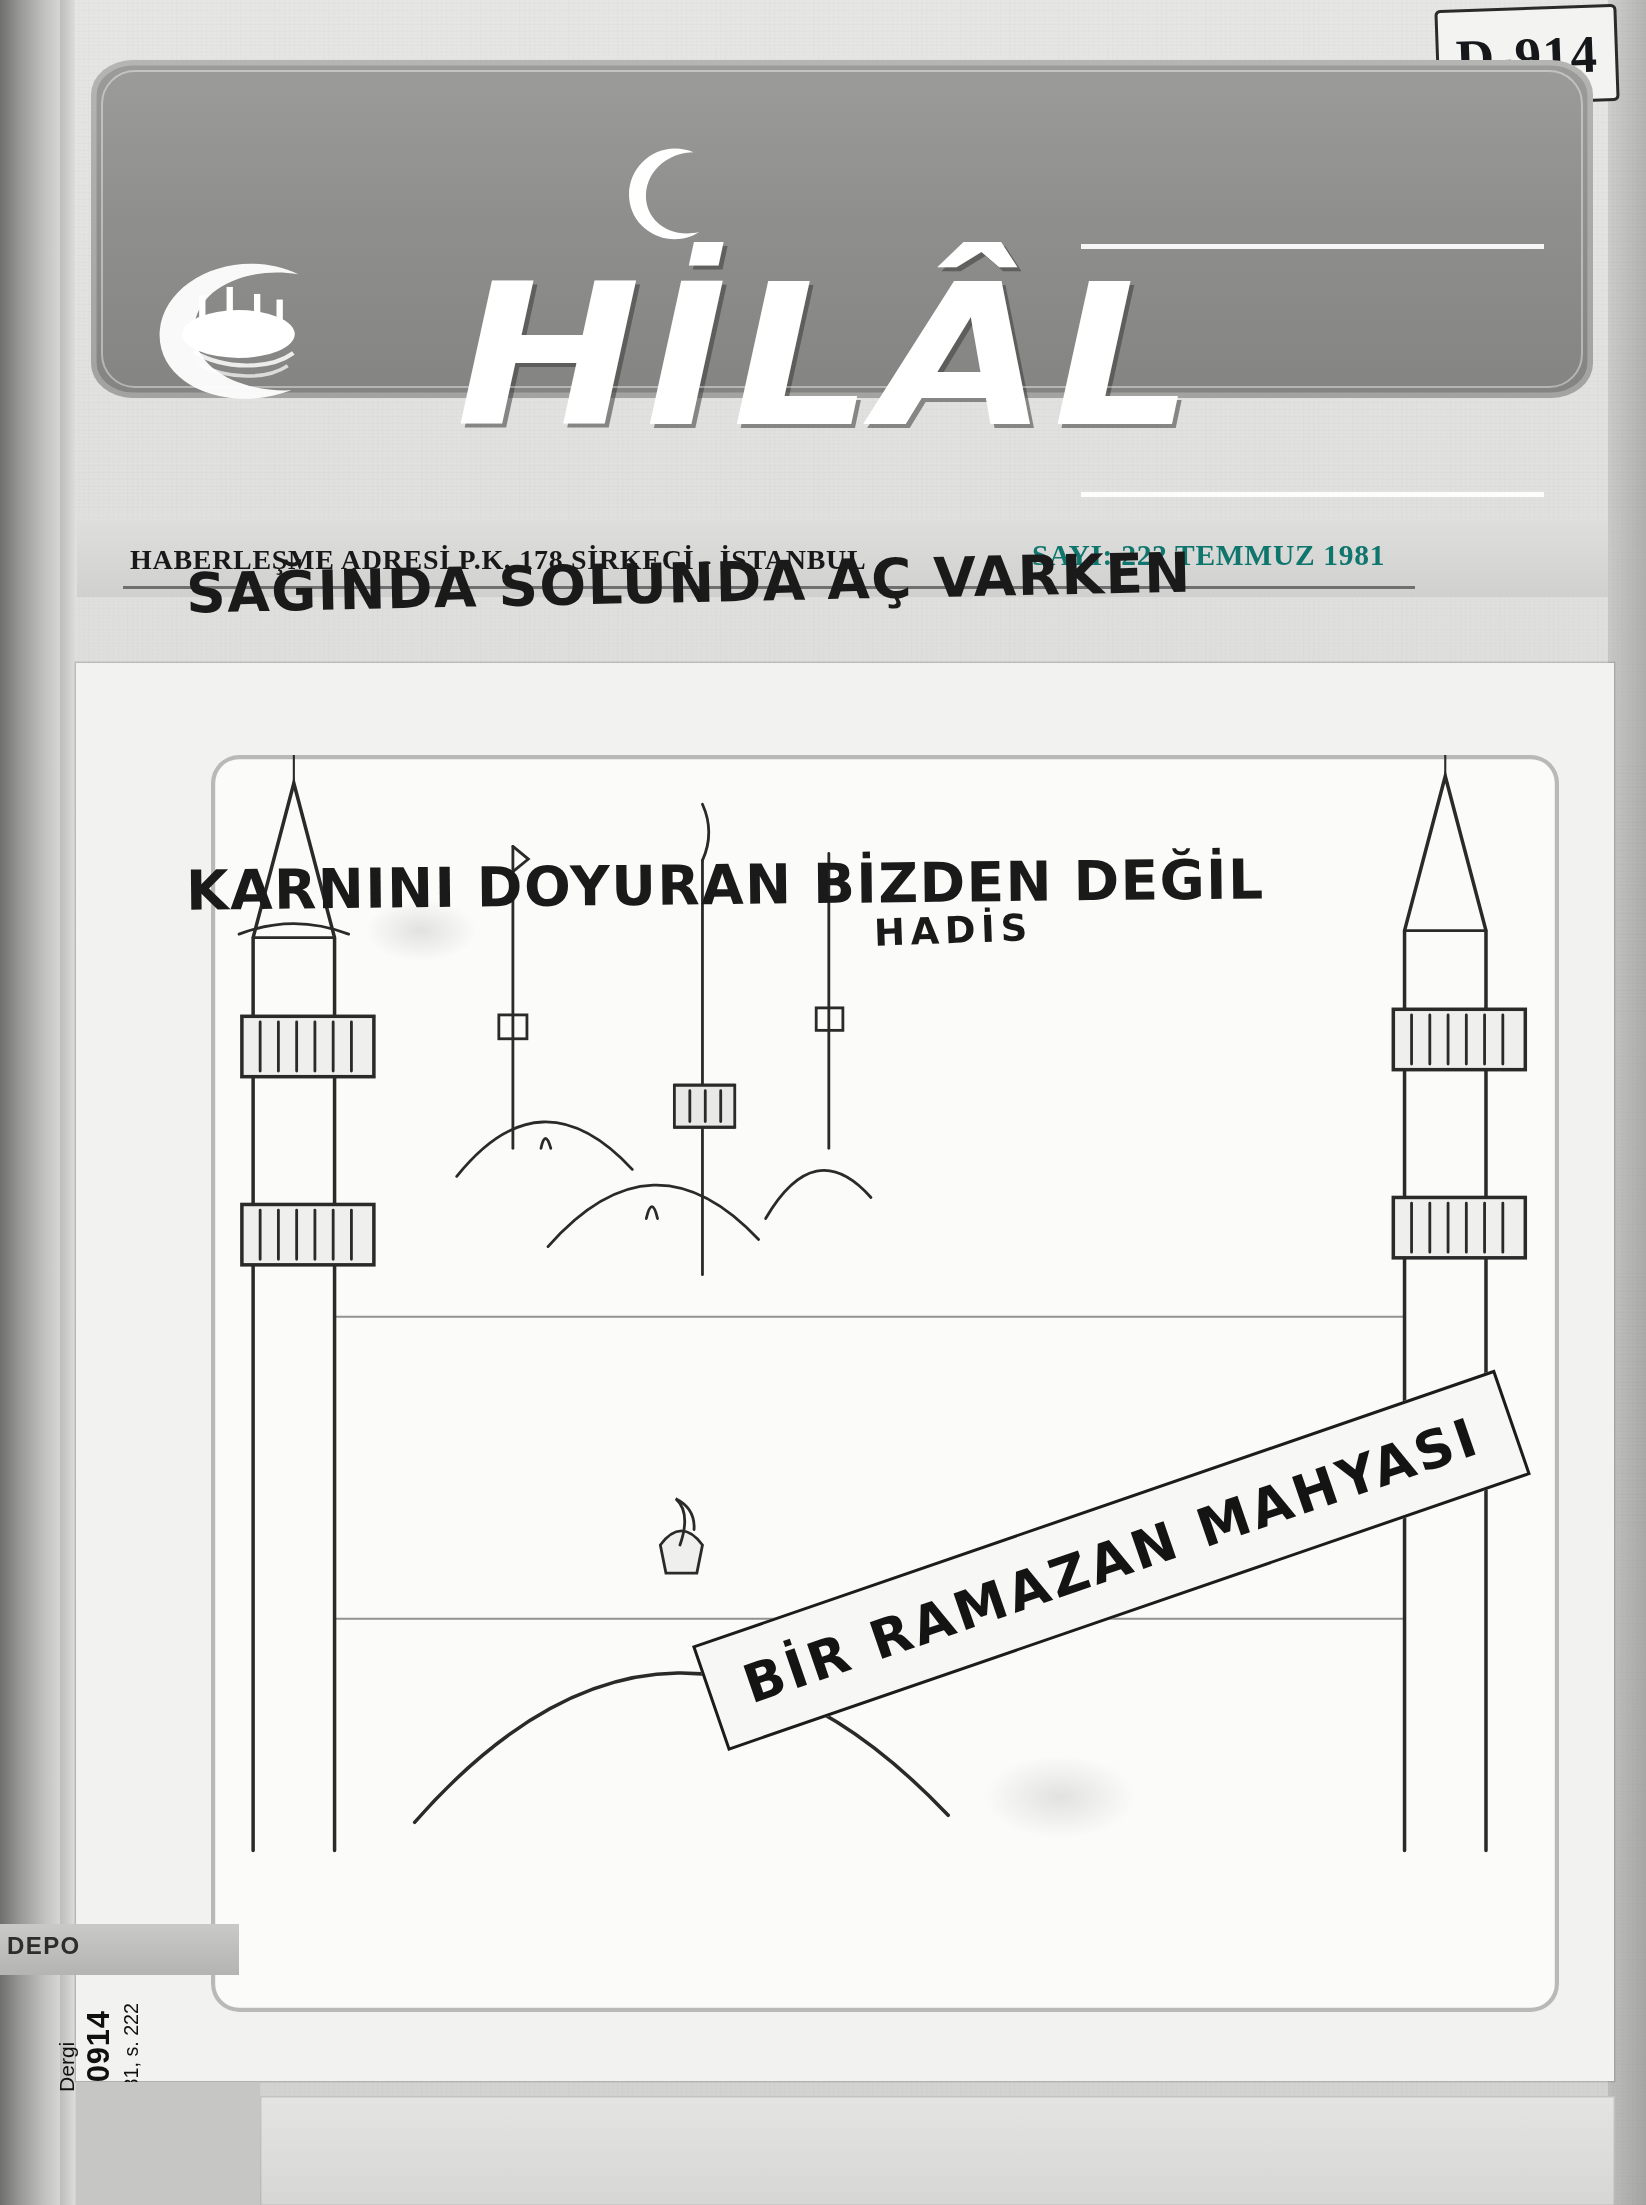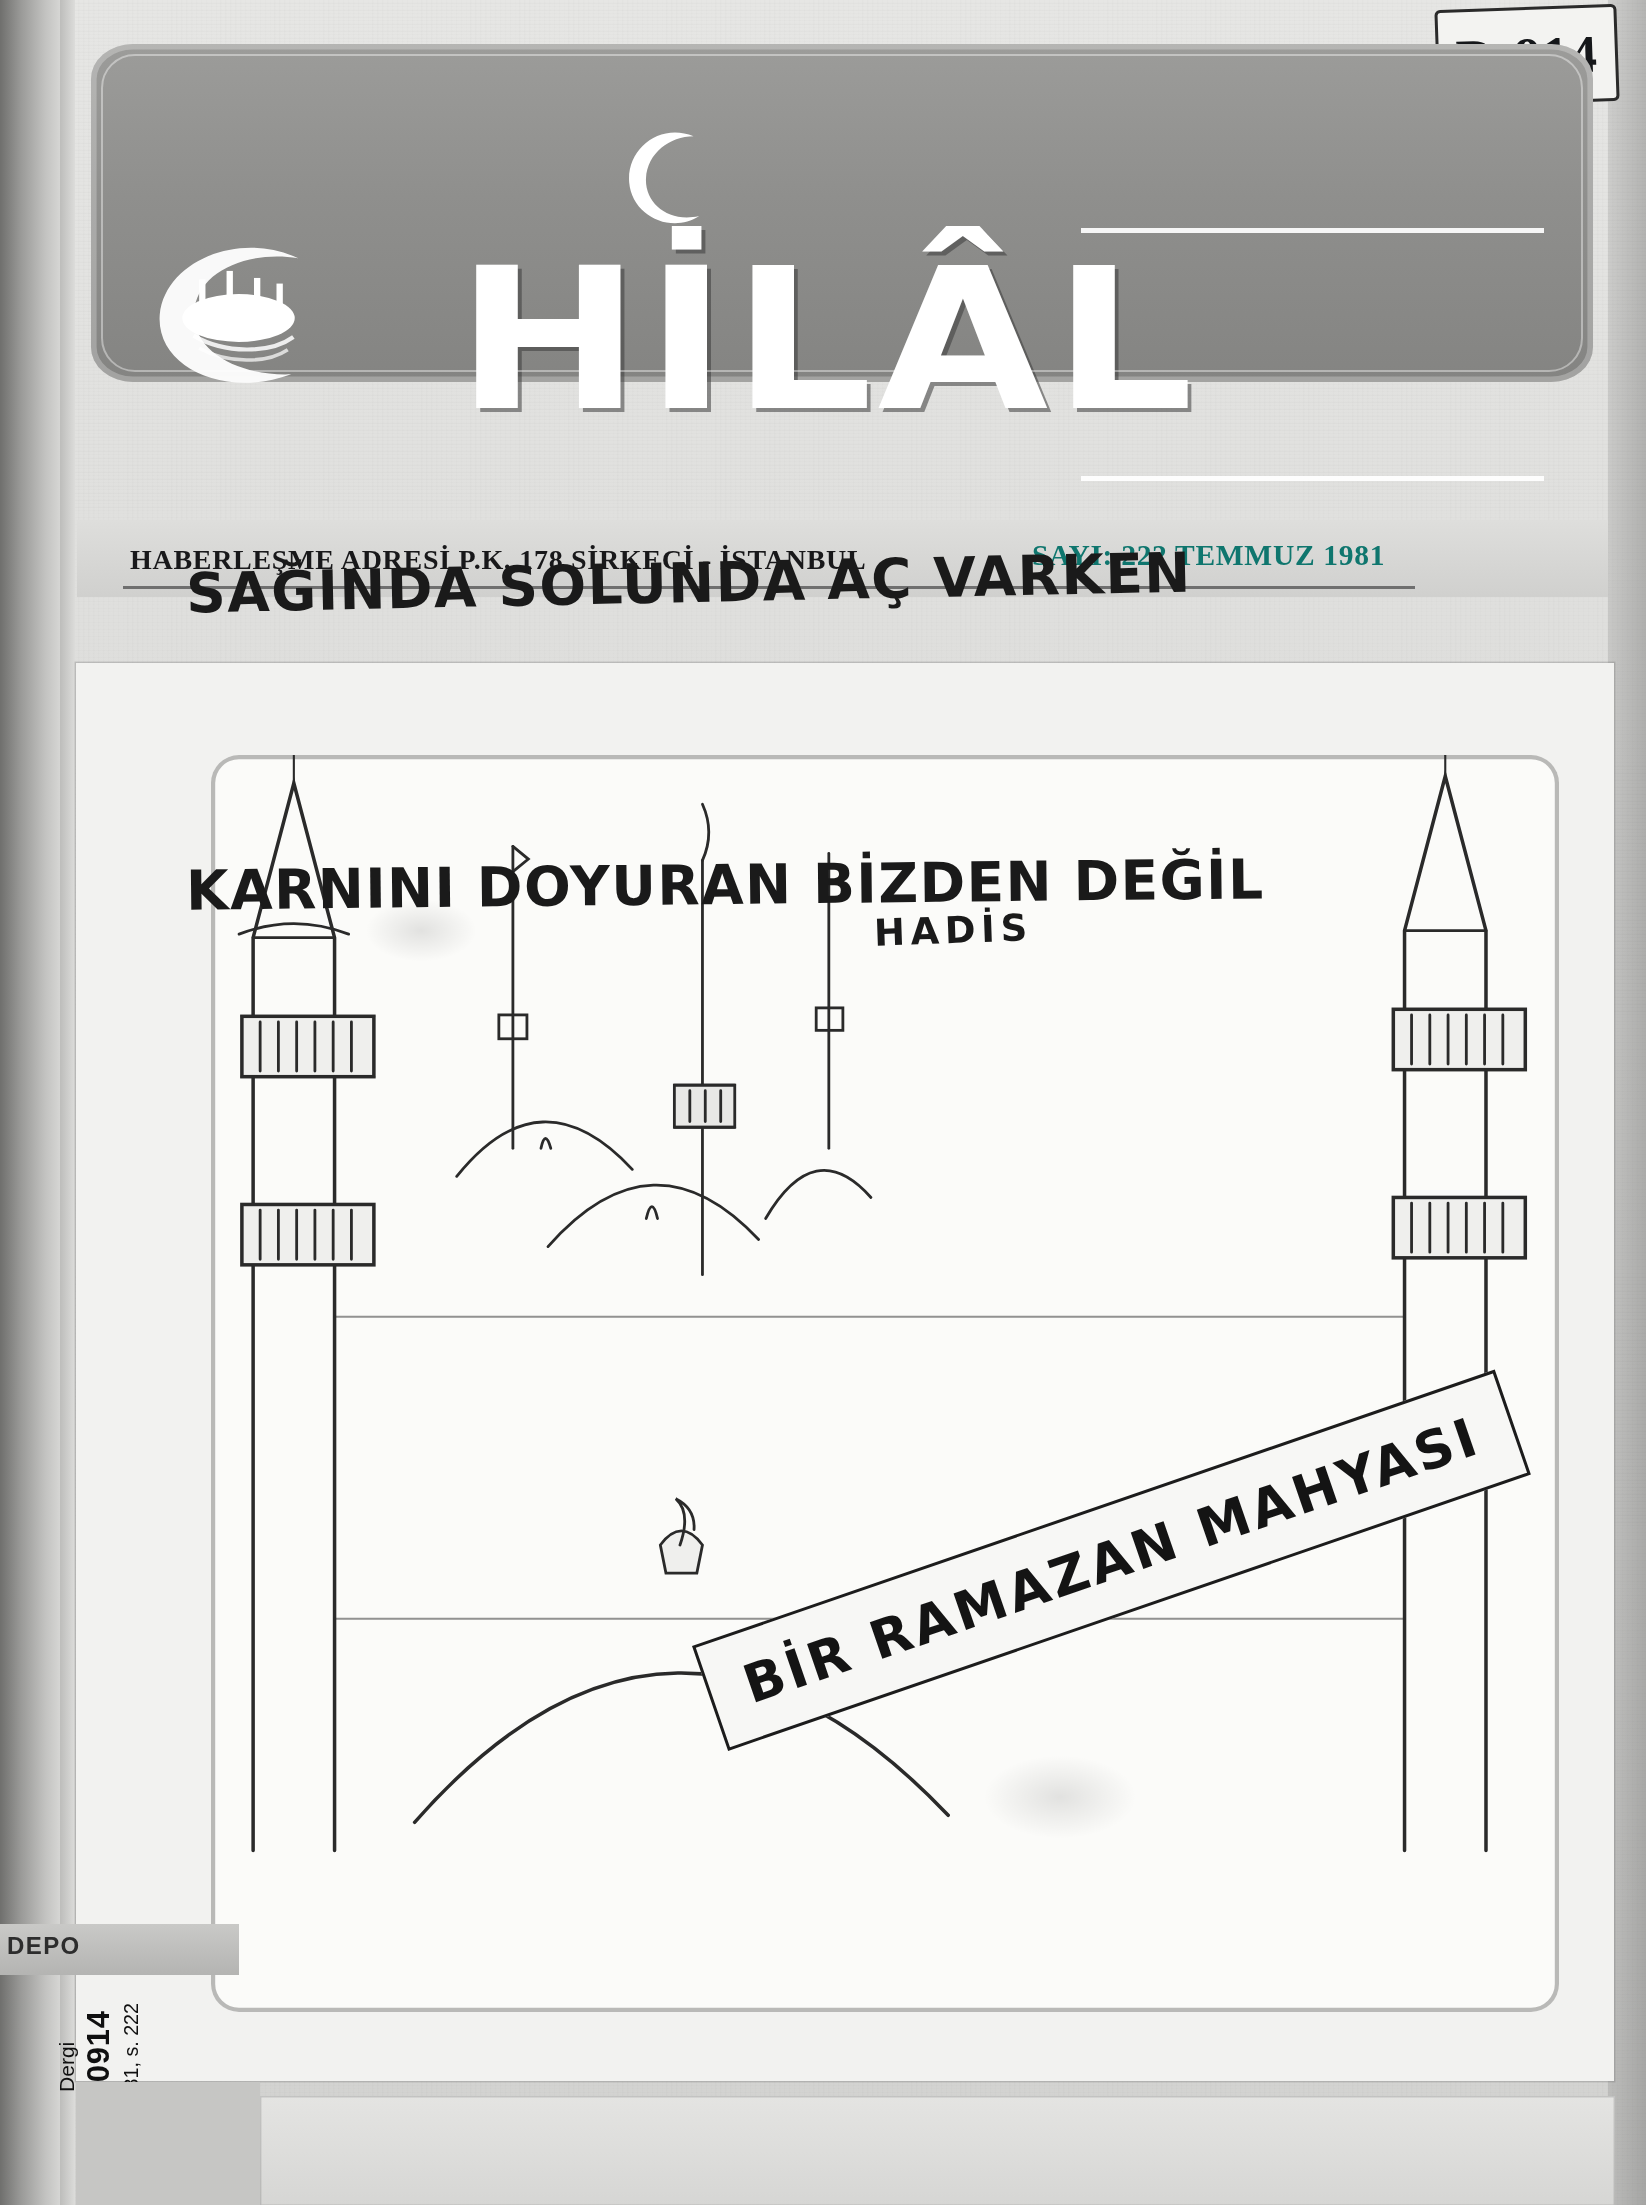--- a/index.html
+++ b/index.html
@@ -43,26 +43,27 @@
     position: absolute;
     left: 60px; top: 0; bottom: 0;
     width: 15.4px;
     background: linear-gradient(90deg, #bdbdbb, #dcdcda);
   }
 
   
   .masthead {
     position: absolute;
     left: 91px;
-    top: 44px;
+    top: 60px;
     width: 1502px;
     height: 338px;
     background: linear-gradient(180deg, #9c9c9a 0%, #8f8f8d 45%, #848482 100%);
     border-radius: 42px 42px 42px 42px / 35px 35px 35px 35px;
     box-shadow: inset 0 0 0 5.6px rgba(255,255,255,0.25);
+    font-style: italic;
   }
   .masthead::after {
     content: "";
     position: absolute;
     inset: 9.8px;
     border-radius: 34px;
     border: 2.1px solid rgba(255,255,255,0.4);
     pointer-events: none;
   }
   .masthead-inner {

